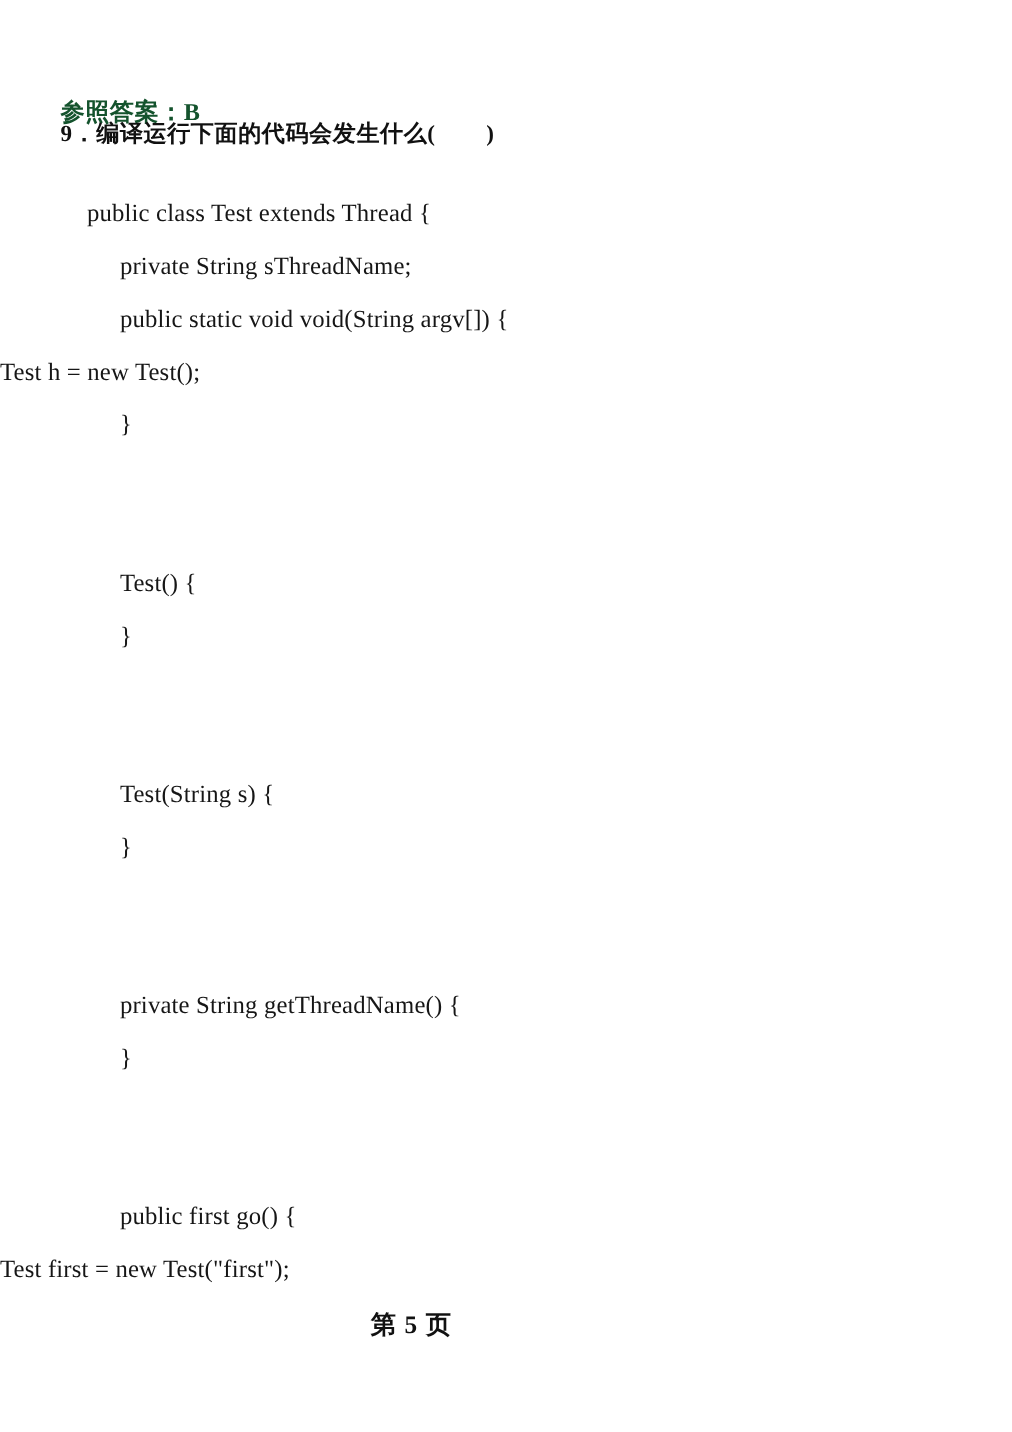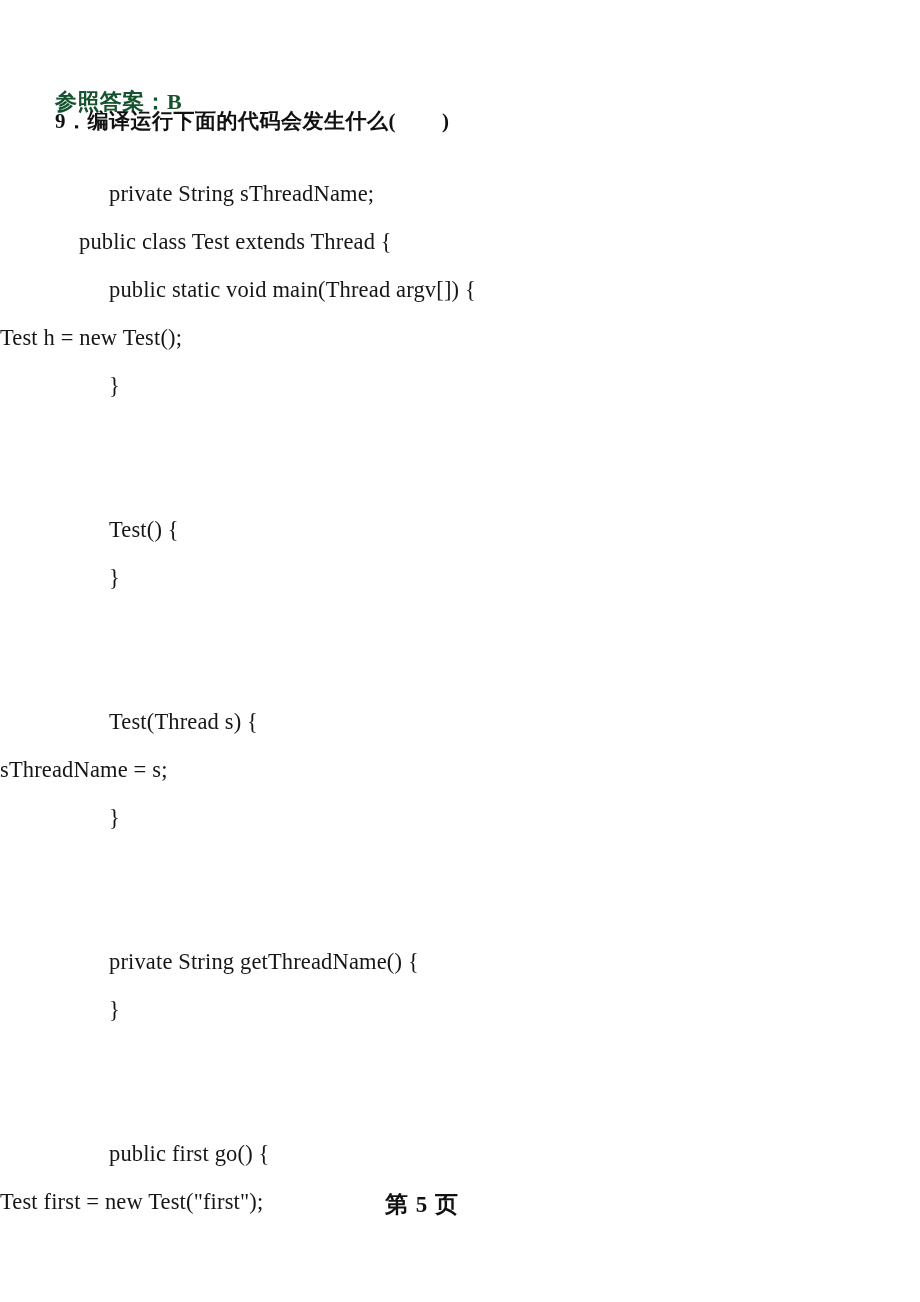--- a/index.html
+++ b/index.html
@@ -76,46 +76,44 @@
     left: 0;
     top: 1188px;
     width: 748px;
     text-align: center;
     font-size: 23px;
     line-height: 34px;
     font-weight: 700;
     letter-spacing: 1px;
     white-space: pre;
     color: #111111;
-    padding-left: 48px;
   }
 </style>
 </head>
 <body>
 
 <div class="page">
 
   <div class="answer-line">参照答案：B</div>
 
   <div class="question-line">9．编译运行下面的代码会发生什么(        )</div>
 
   <div class="code-block">
+      <div class="code-line ind-0">public class Test extends Thread {</div>
       <div class="code-line ind-1">private String sThreadName;</div>
-      <div class="code-line ind-0">public class Test extends Thread {</div>
-      <div class="code-line ind-1">public static void main(Thread argv[]) {</div>
+      <div class="code-line ind-1">public static void void(String argv[]) {</div>
       <div class="code-line ind-2">Test h = new Test();</div>
       <div class="code-line ind-1">}</div>
       <div class="code-line ind-1 blank"></div>
       <div class="code-line ind-1 blank"></div>
       <div class="code-line ind-1">Test() {</div>
       <div class="code-line ind-1">}</div>
       <div class="code-line ind-1 blank"></div>
       <div class="code-line ind-1 blank"></div>
-      <div class="code-line ind-1">Test(Thread s) {</div>
-      <div class="code-line ind-2">sThreadName = s;</div>
+      <div class="code-line ind-1">Test(String s) {</div>
       <div class="code-line ind-1">}</div>
       <div class="code-line ind-1 blank"></div>
       <div class="code-line ind-1 blank"></div>
       <div class="code-line ind-1">private String getThreadName() {</div>
       <div class="code-line ind-1">}</div>
       <div class="code-line ind-1 blank"></div>
       <div class="code-line ind-1 blank"></div>
       <div class="code-line ind-1">public first go() {</div>
       <div class="code-line ind-2">Test first = new Test("first");</div>
     </div>

